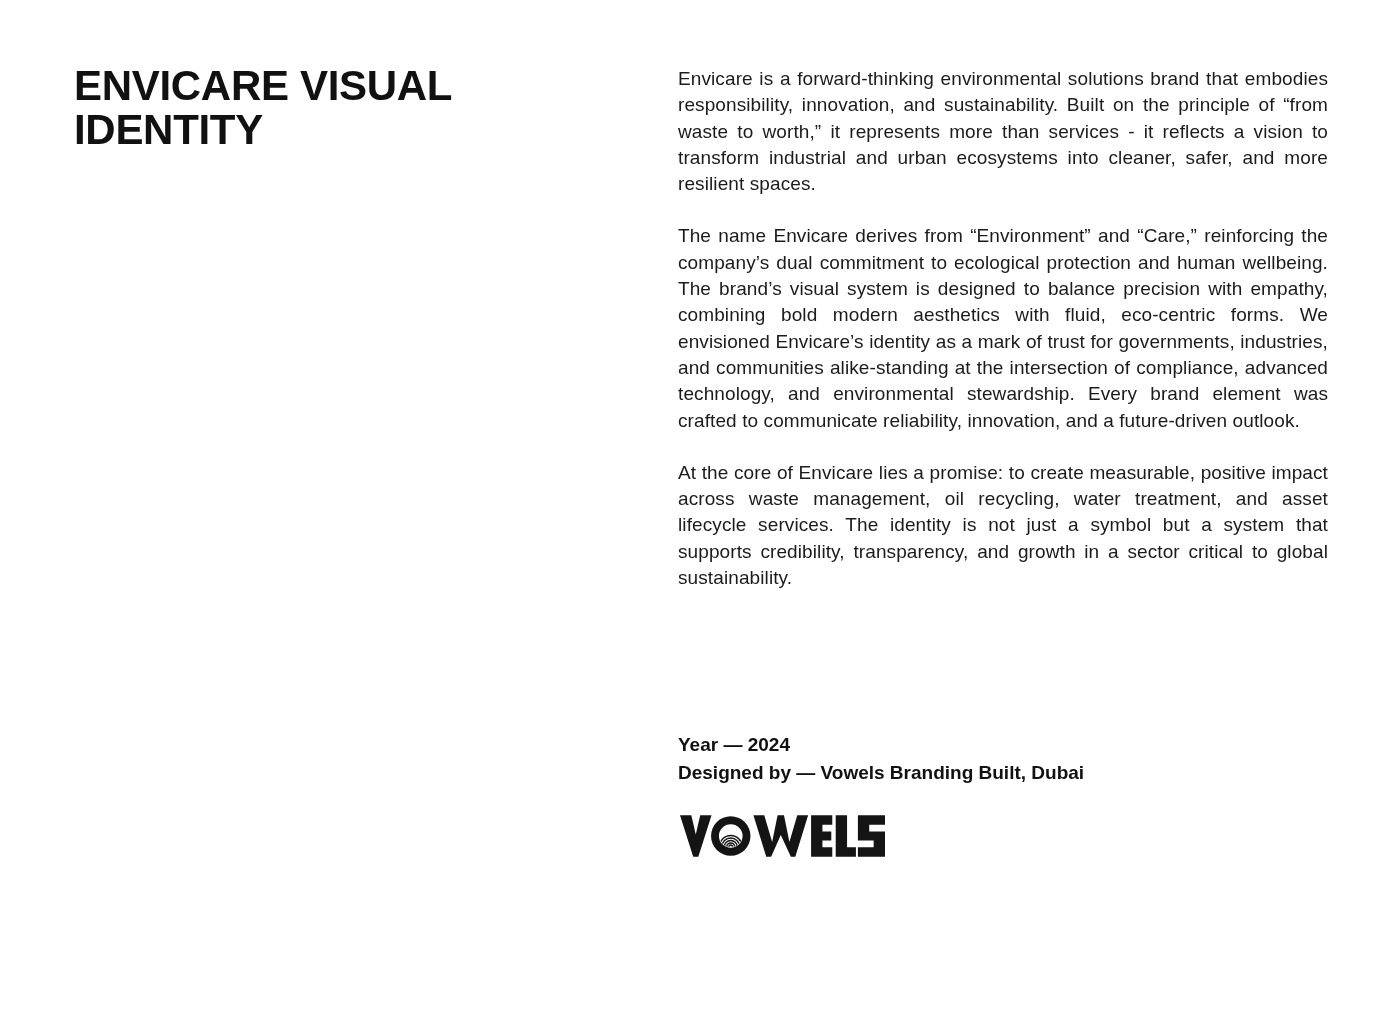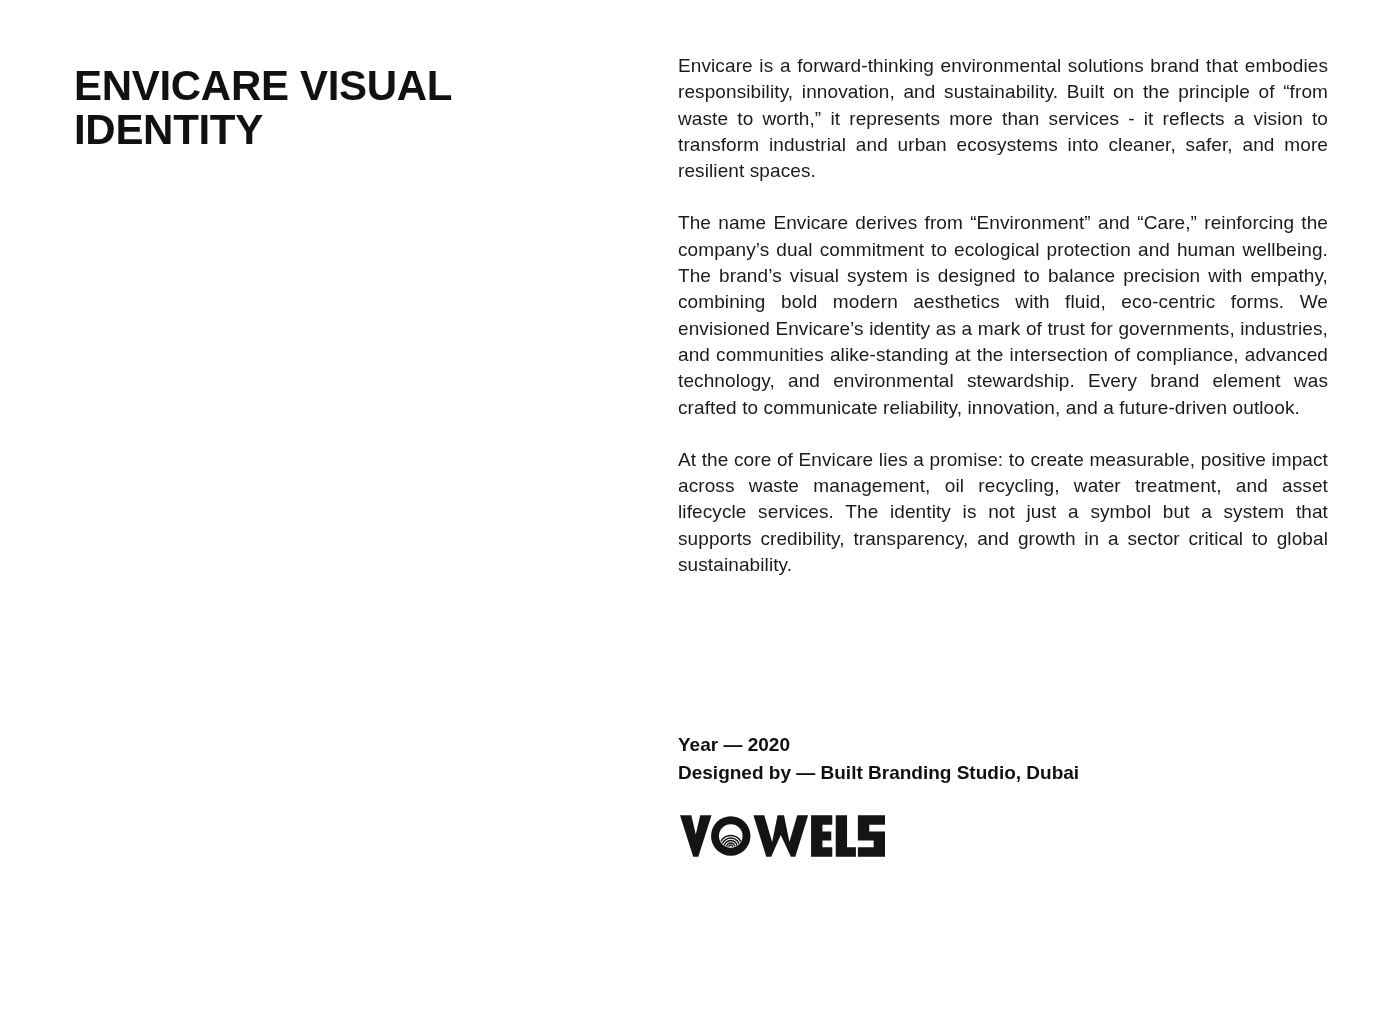--- a/index.html
+++ b/index.html
@@ -24,21 +24,21 @@
     font-size: 42px;
     line-height: 44px;
     font-weight: 700;
     letter-spacing: -0.3px;
     color: #111111;
   }
 
   .intro-column {
     position: absolute;
     left: 678px;
-    top: 53px;
+    top: 66px;
     width: 650px;
   }
   .intro-column p {
     margin: 0 0 26px 0;
     font-size: 19px;
     line-height: 26.3px;
     text-align: justify;
     letter-spacing: 0.1px;
     color: #1b1b1b;
   }
@@ -72,22 +72,22 @@
 
   <h1 class="heading">ENVICARE VISUAL IDENTITY</h1>
 
   <section class="intro-column">
     <p>Envicare is a forward-thinking environmental solutions brand that embodies responsibility, innovation, and sustainability. Built on the principle of “from waste to worth,” it represents more than services - it reflects a vision to transform industrial and urban ecosystems into cleaner, safer, and more resilient spaces.</p>
     <p>The name Envicare derives from “Environment” and “Care,” reinforcing the company’s dual commitment to ecological protection and human wellbeing. The brand’s visual system is designed to balance precision with empathy, combining bold modern aesthetics with fluid, eco-centric forms. We envisioned Envicare’s identity as a mark of trust for governments, industries, and communities alike-standing at the intersection of compliance, advanced technology, and environmental stewardship. Every brand element was crafted to communicate reliability, innovation, and a future-driven outlook.</p>
     <p>At the core of Envicare lies a promise: to create measurable, positive impact across waste management, oil recycling, water treatment, and asset lifecycle services. The identity is not just a symbol but a system that supports credibility, transparency, and growth in a sector critical to global sustainability.</p>
   </section>
 
   <section class="credits">
-    <p>Year — 2020</p>
-    <p>Designed by — Built Branding Studio, Dubai</p>
+    <p>Year — 2024</p>
+    <p>Designed by — Vowels Branding Built, Dubai</p>
   </section>
 
   <div class="logo-wrap">
     <svg viewBox="0 0 208 42" xmlns="http://www.w3.org/2000/svg" role="img" aria-label="VOWELS">
       <defs>
         <clipPath id="o-inner-clip">
           <circle cx="51.5" cy="21" r="11.5"></circle>
         </clipPath>
       </defs>
 

